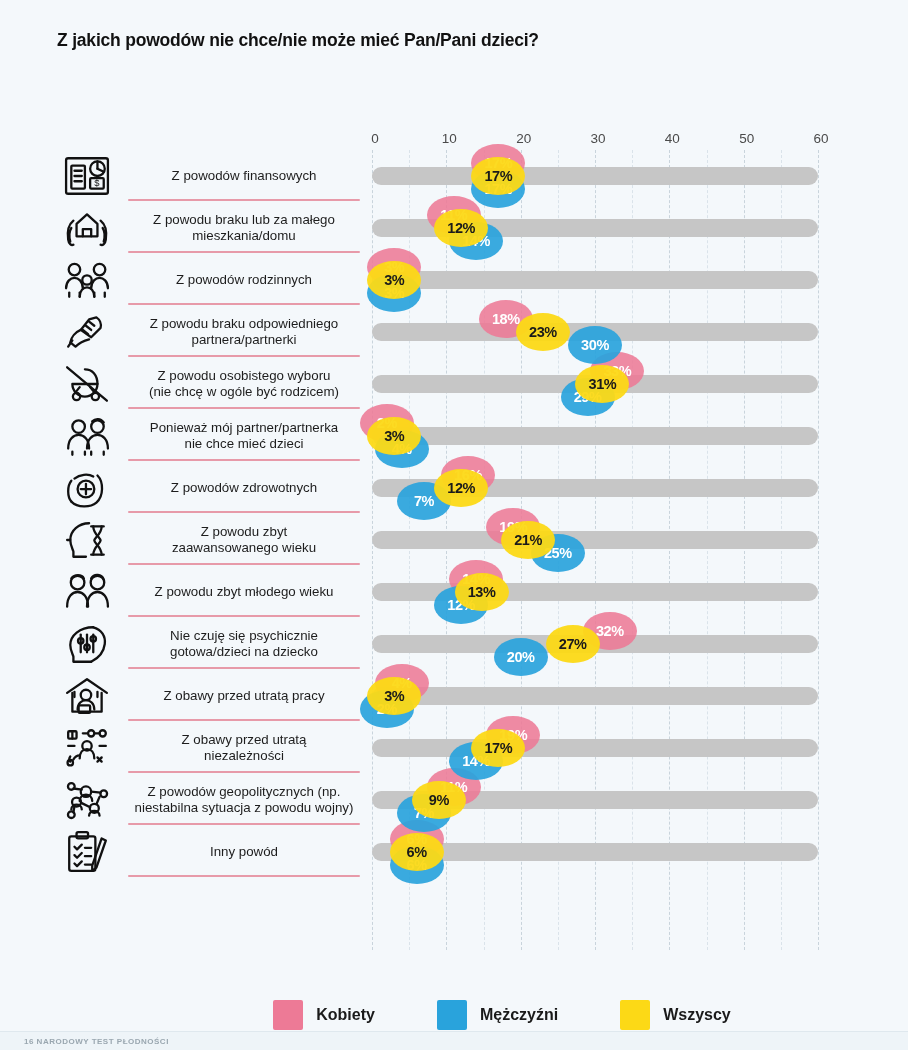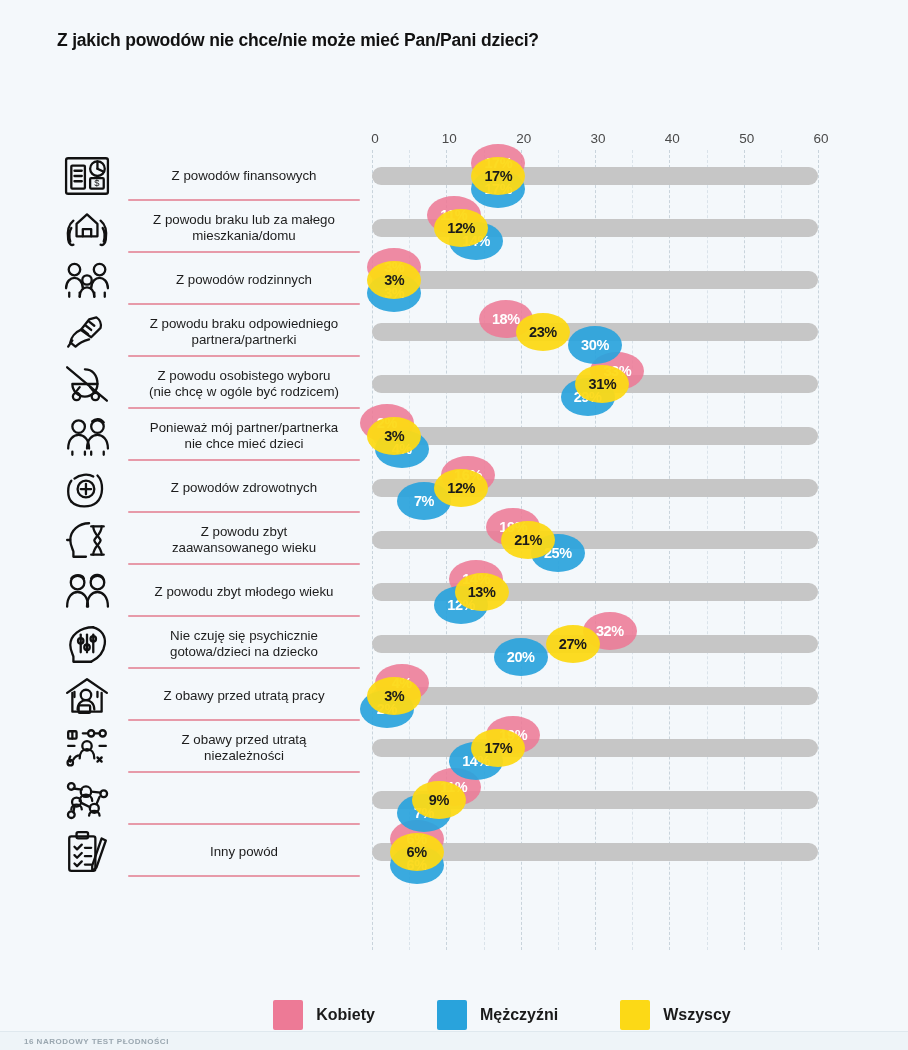--- a/index.html
+++ b/index.html
@@ -468,20 +468,24 @@
             <path d="M9 31 C9 28 11.5 26.5 14 26.5 C16.5 26.5 19 28 19 31"></path>
     <circle cx="31" cy="30" r="4.3"></circle>
             <path d="M26 37 C26 34 28.5 32.5 31 32.5 C33.5 32.5 36 34 36 37"></path>
     <line x1="11" y1="11" x2="19" y2="12"></line>
             <line x1="28" y1="14" x2="37" y2="15"></line>
     <line x1="11" y1="34" x2="12" y2="28"></line>
             <line x1="19" y1="25" x2="27" y2="29"></line>
     <line x1="36" y1="19" x2="33" y2="26"></line>
   </svg>
         </div>
+        <div class="row-label">
+          <div>Z powodów geopolitycznych (np.</div>
+          <div>niestabilna sytuacja z powodu wojny)</div>
+        </div>
         <div class="row-sep"></div>
         <div class="bar-track" style="width: 446px;"></div>
         <div class="bubble pink" style="left: 453.767px; margin-top: -13px; z-index: 10;">
           <span>11%</span>
         </div>
         <div class="bubble blue" style="left: 424.033px; margin-top: 13px; z-index: 11;">
           <span>7%</span>
         </div>
         <div class="bubble yellow" style="left: 438.9px; margin-top: 0px; z-index: 12;">
           <span>9%</span>

